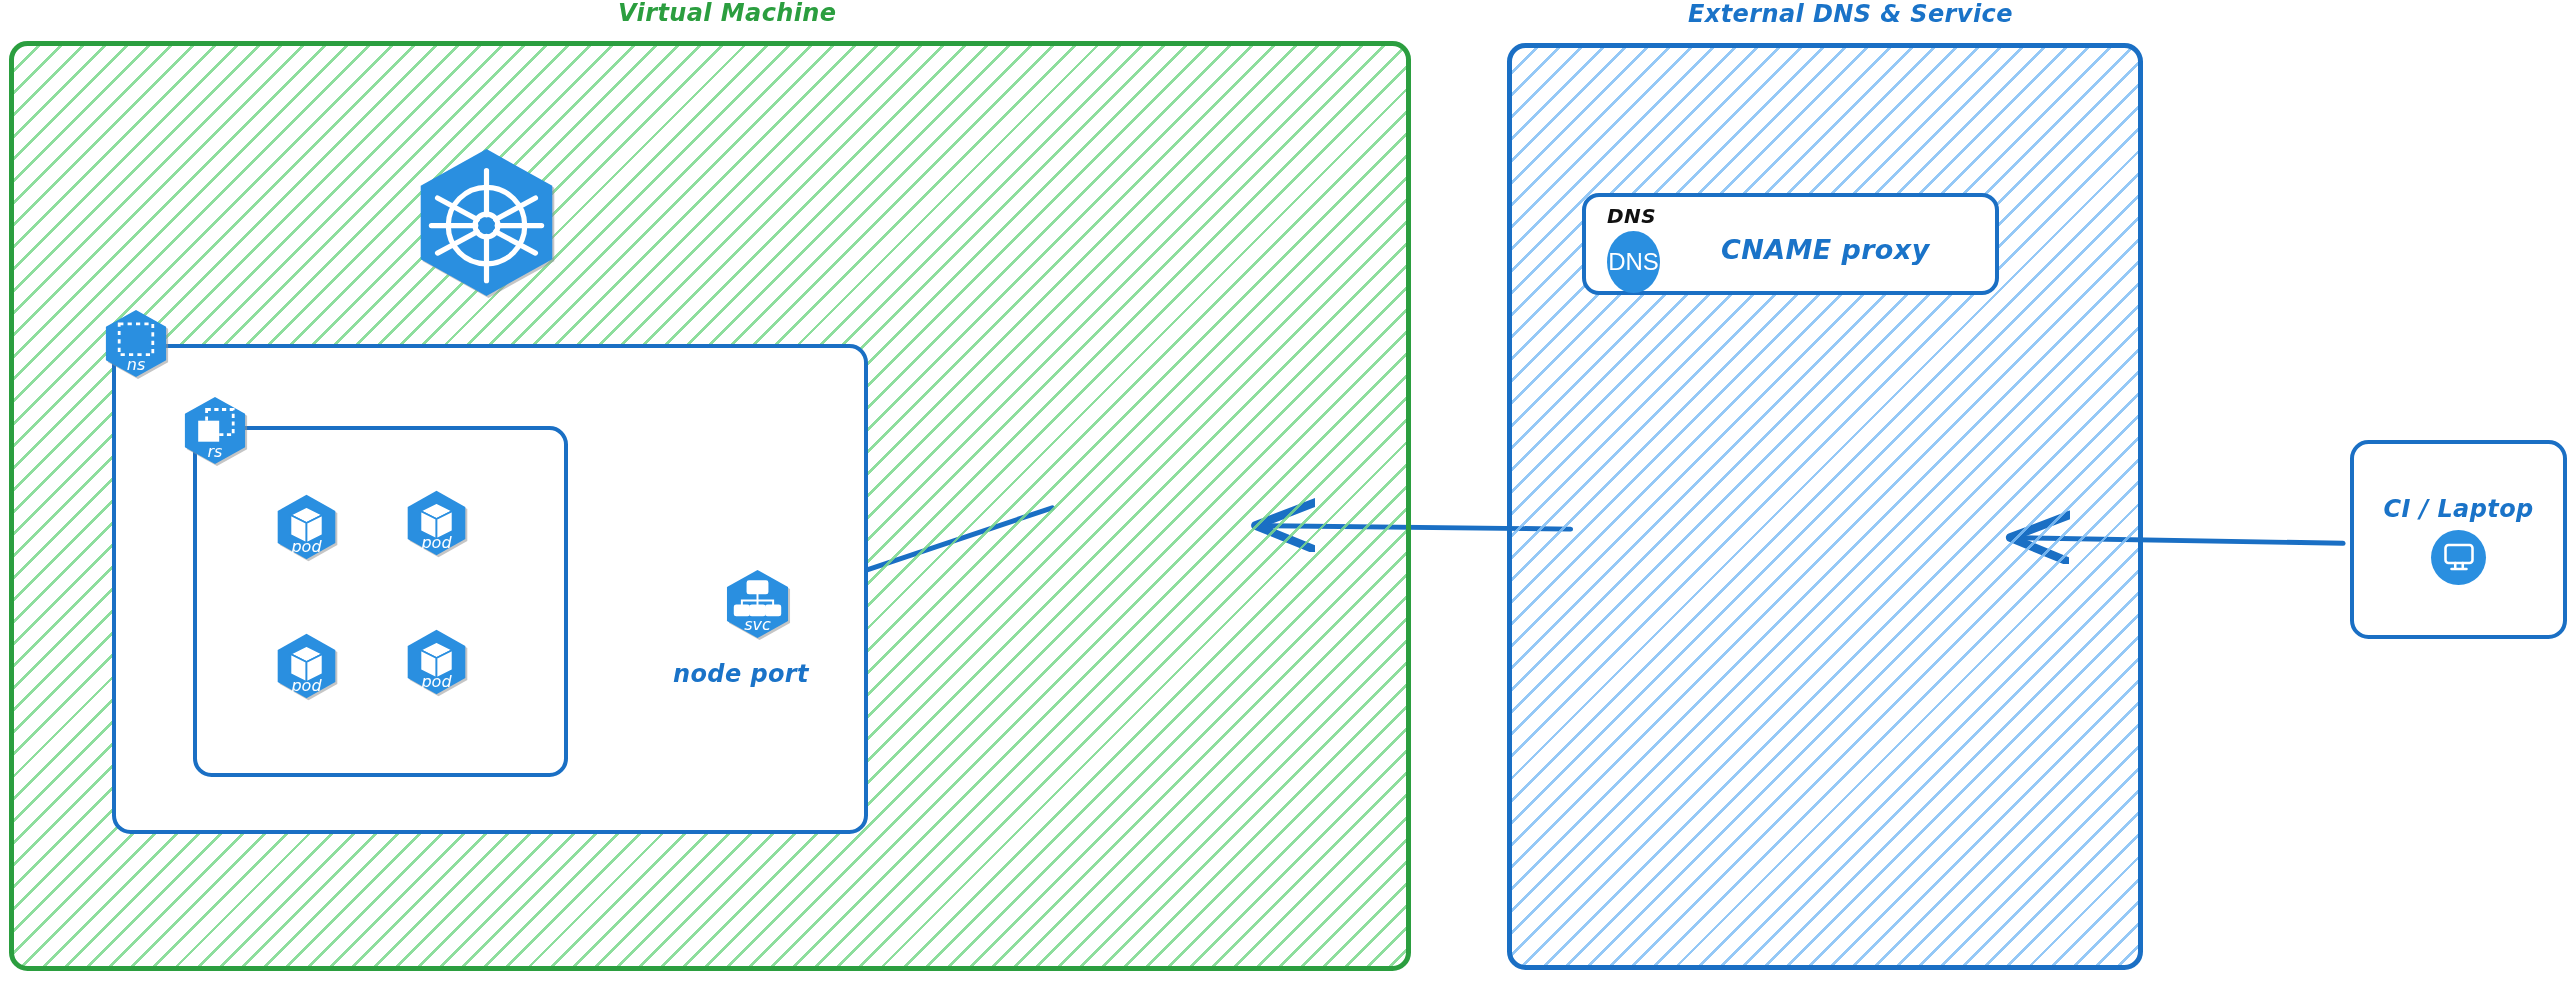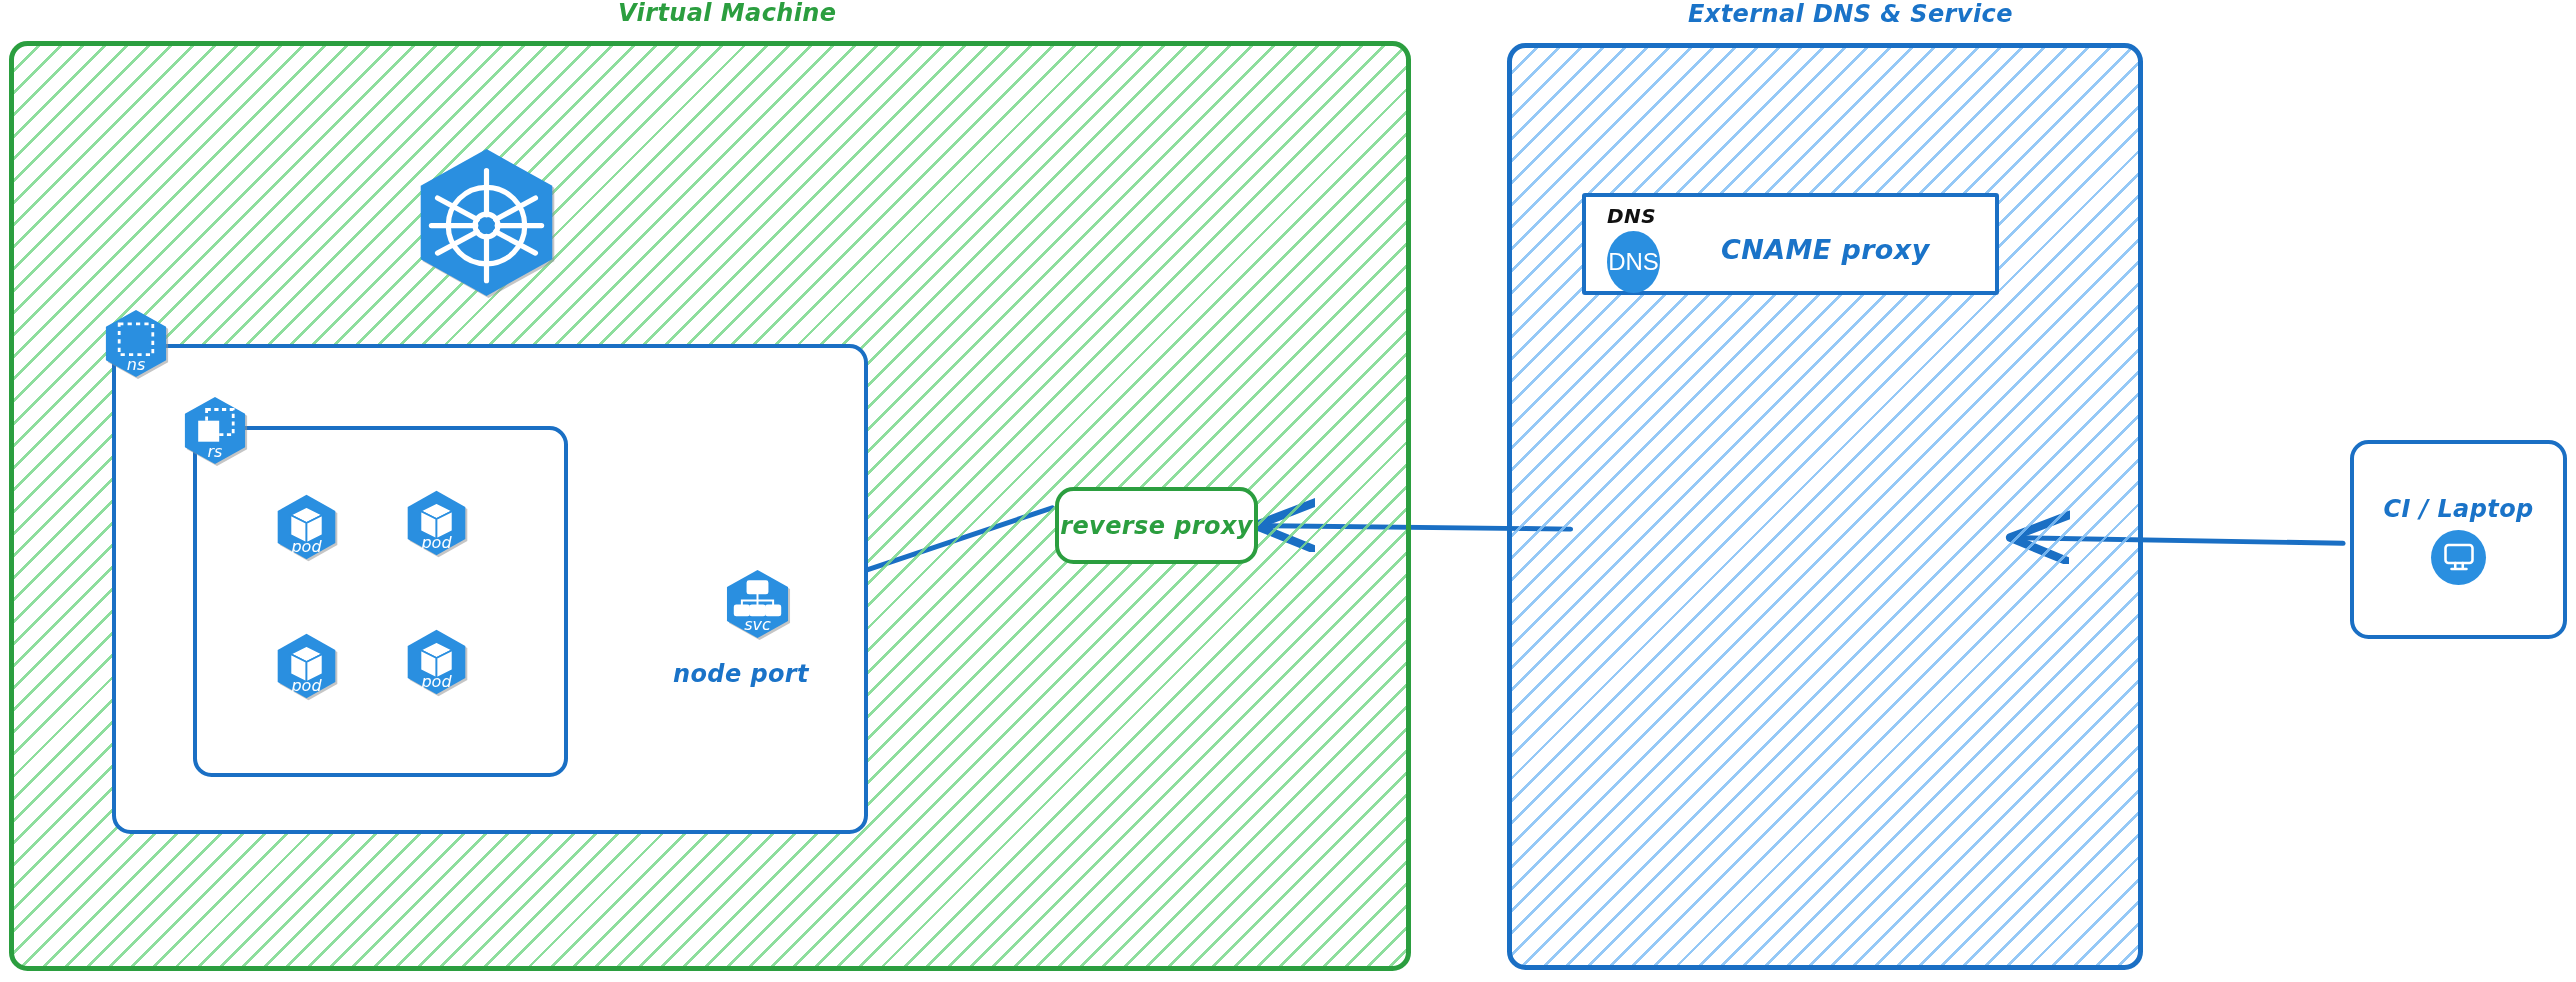--- a/index.html
+++ b/index.html
@@ -31,21 +31,21 @@
   .box{position:absolute;box-sizing:border-box;border-radius:18.5px;background:#ffffff;
        display:flex;align-items:center;justify-content:center;}
   .box.k8s{border:4.3px solid #1a6fc4;background:#fff;}
   .box.greenbox{border:4.3px solid #2b9e3f;}
   .box.bluebox{border:4.3px solid #1a6fc4;}
   .box-label{font-size:24px;white-space:nowrap;}
   .label-green{color:#2b9e3f;}
   .label-blue{color:#1a73c8;}
 
   
-  .dns-card{position:absolute;box-sizing:border-box;border:4.3px solid #1a6fc4;border-radius:3px;background:#fff;}
+  .dns-card{position:absolute;box-sizing:border-box;border:4.3px solid #1a6fc4;border-radius:17px;background:#fff;}
   .dns-tag{position:absolute;left:21px;top:7px;font-size:20px;color:#111;}
   .dns-badge{position:absolute;left:21px;top:34px;width:53px;height:62px;border-radius:50%;
        background:#2a8fe0;display:flex;align-items:center;justify-content:center;}
   .dns-badge span{color:#fff;font-size:24px;font-style:normal;font-weight:400;
        font-family:"Liberation Sans",sans-serif;letter-spacing:0px;}
   .dns-text{position:absolute;left:135px;top:37px;font-size:27px;color:#1a73c8;white-space:nowrap;}
 
   
   .hex{position:absolute;}
   .hex svg{display:block;filter:drop-shadow(2.1px 2.1px 0 rgba(150,150,150,.55));}
@@ -187,23 +187,20 @@
       <g stroke="#fff" stroke-width="2.8" fill="none">
         <path d="M50 35 L50 45"></path>
         <path d="M28 52 L28 45 L72 45 L72 52"></path>
         <path d="M50 45 L50 52"></path>
       </g>
     </svg>
     <div class="hexlabel" style="top:47px;">svc</div>
   </div>
   <div class="box-label label-blue hand" style="position:absolute;left:673px;top:660px;">node port</div>
 
-  <div class="box greenbox" style="left:1055px;top:487px;width:203px;height:77px;">
-    <span class="box-label label-green hand">reverse proxy</span>
-  </div>
 
   <div class="panel-title blue hand" style="left:1688px;top:0px;">External DNS &amp; Service</div>
   <div class="panel blue" style="left:1507px;top:43px;width:636px;height:927px;"></div>
 
   <div class="dns-card" style="left:1582px;top:193px;width:417px;height:102px;">
     <span class="dns-tag hand">DNS</span>
     <span class="dns-badge">
       <span>DNS</span>
     </span>
     <span class="dns-text hand">CNAME proxy</span>

